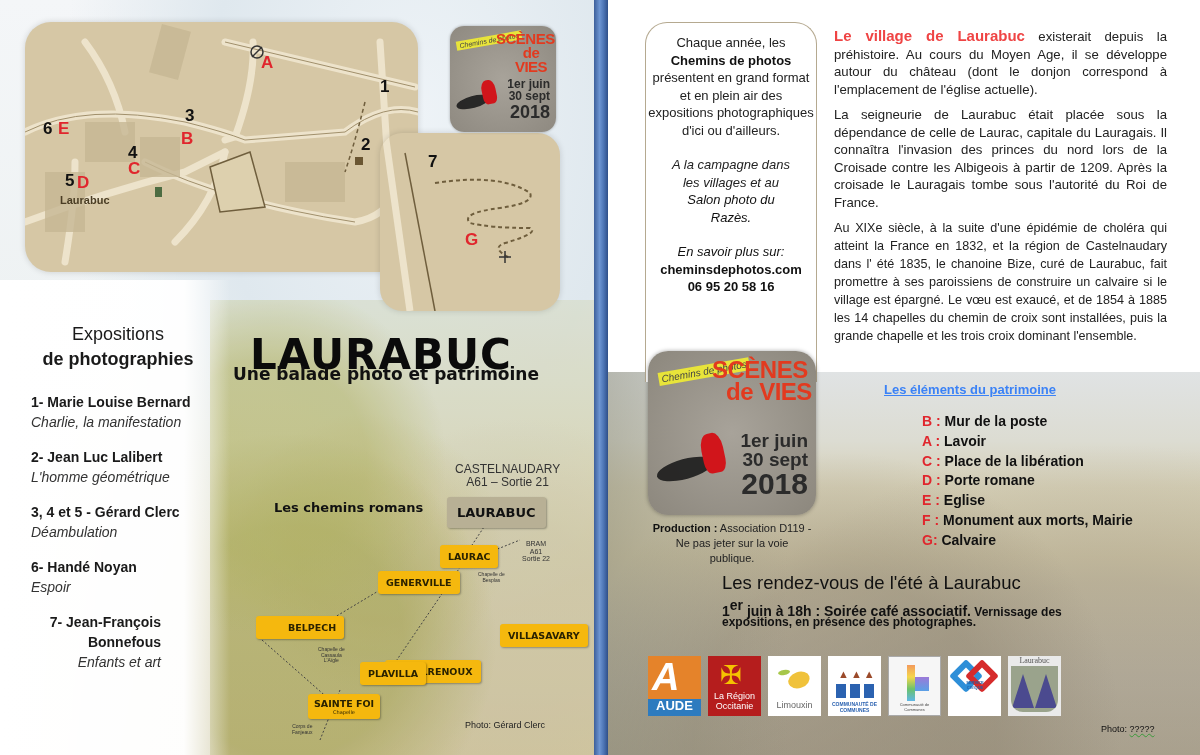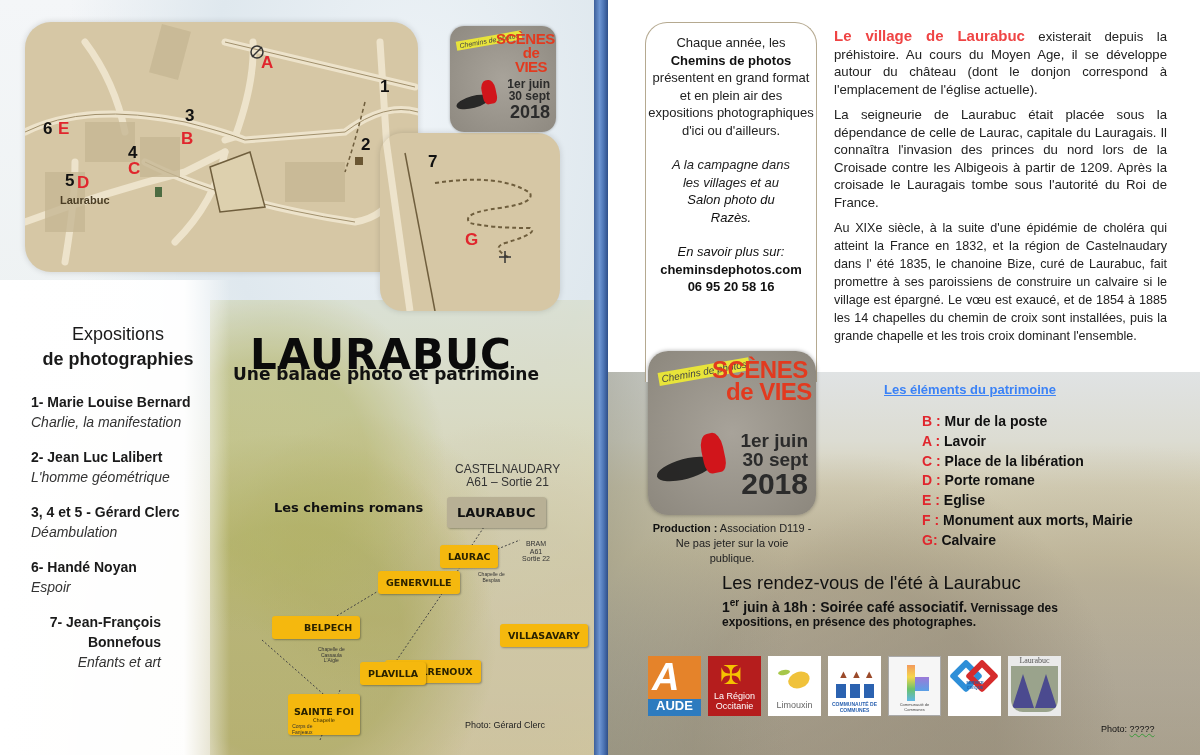--- a/index.html
+++ b/index.html
@@ -140,21 +140,21 @@
     }
     .production b { color: #111; }
 
     .patri-title { position: absolute; left: 884px; top: 382px; font-size: 13px; font-weight: bold; color: #3b82f6; text-decoration: underline; }
     .patri-list { position: absolute; left: 922px; top: 412px; font-size: 14px; line-height: 19.8px; font-weight: bold; color: #111; }
     .patri-key { color: #e0262d; }
 
     .rdv-title { position: absolute; left: 722px; top: 572px; font-size: 18.5px; color: #111; }
     .rdv-line1 { position: absolute; left: 722px; top: 597px; font-size: 14px; font-weight: bold; color: #111; white-space: nowrap; }
     .rdv-line1 .small { font-size: 12px; }
-    .rdv-line1 sup { font-size: 10px; }
+    .rdv-line1 sup { font-size: 14px; }
     .rdv-line2 { position: absolute; left: 722px; top: 615px; font-size: 12px; font-weight: bold; color: #111; }
 
     .logos { position: absolute; left: 648px; top: 656px; height: 60px; display: flex; gap: 7px; }
     .logo { width: 53px; height: 60px; position: relative; overflow: hidden; font-size: 6px; text-align: center; }
     .logo-aude { background: #e5832a; }
     .logo-aude .aude-a { position: absolute; left: 4px; top: 2px; color: #fff; font-size: 38px; font-weight: bold; font-style: italic; line-height: 1; }
     .logo-aude .aude-band { position: absolute; left: 0; bottom: 0; width: 100%; height: 17px; background: #2d7bbf; color: #fff; font-size: 13px; font-weight: bold; line-height: 14px; }
     .logo-occ { background: #b51d1d; color: #fff; }
     .logo-occ .cross { position: absolute; left: 12px; top: 6px; font-size: 26px; color: #f5c300; line-height: 1; }
     .logo-occ .occ-text { position: absolute; left: 0; bottom: 4px; width: 100%; font-size: 9px; line-height: 1.1; }
@@ -299,24 +299,24 @@
       <line x1="465" y1="560" x2="390" y2="670"></line>
       <line x1="262" y1="640" x2="330" y2="700"></line>
       <line x1="340" y1="690" x2="320" y2="740"></line>
     </g>
   </svg>
   <div class="chemins-title">Les chemins romans</div>
   <div class="route-box main" style="left:447px;top:497px;">LAURABUC</div>
   <div class="route-box" style="left:440px;top:545px;">LAURAC</div>
   <div class="route-box" style="left:378px;top:571px;">GENERVILLE</div>
   <div class="route-box" style="left:474px;top:624px;margin-left:26px;">VILLASAVARY</div>
-  <div class="route-box" style="left:272px;top:616px;padding-left:32px;">BELPECH</div>
+  <div class="route-box" style="left:256px;top:616px;padding-left:32px;">BELPECH</div>
   <div class="route-box" style="left:385px;top:660px;">CAZALRENOUX</div>
   <div class="route-box" style="left:360px;top:662px;">PLAVILLA</div>
-  <div class="route-box" style="left:288px;top:694px;padding:12px 6px;">
+  <div class="route-box" style="left:308px;top:694px;padding:4px 6px;">
     <span>SAINTE FOI</span>
     <small>Chapelle</small>
   </div>
   <div class="route-note" style="left:455px;top:463px;font-size:12px;white-space:pre;">CASTELNAUDARY
 A61 – Sortie 21</div>
   <div class="route-note" style="left:522px;top:540px;white-space:pre;font-size:7px;">BRAM
 A61
 Sortie 22</div>
   <div class="route-note" style="left:478px;top:572px;white-space:pre;font-size:5px;">Chapelle de
 Besplas</div>

